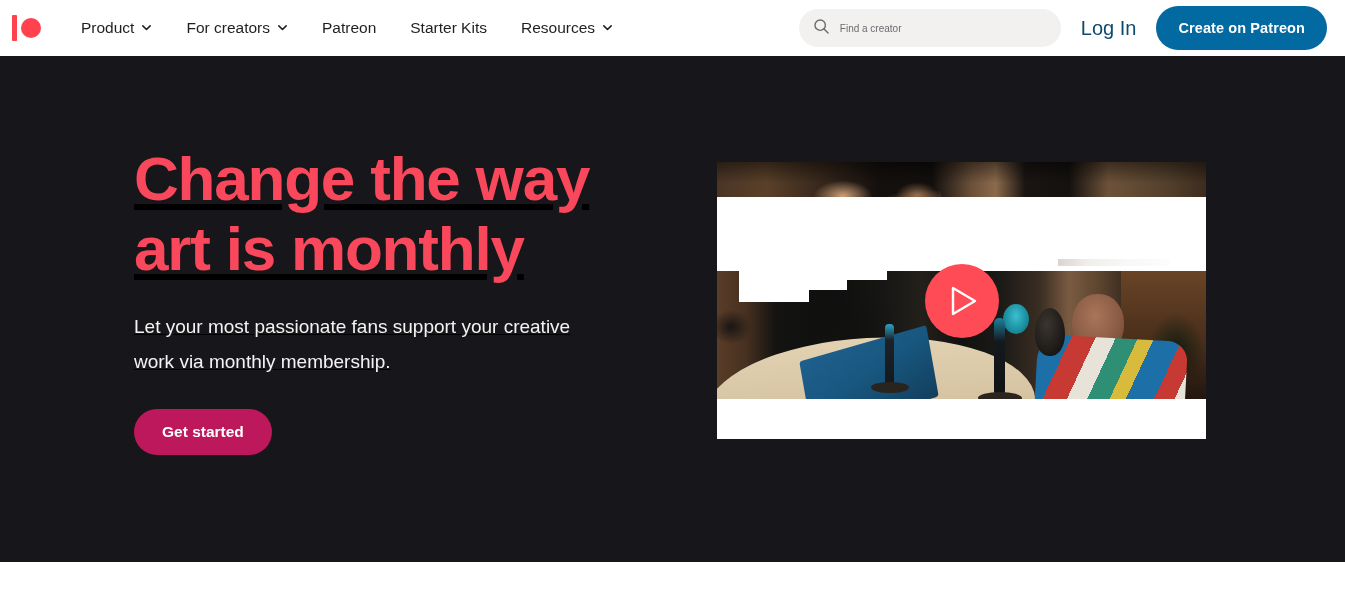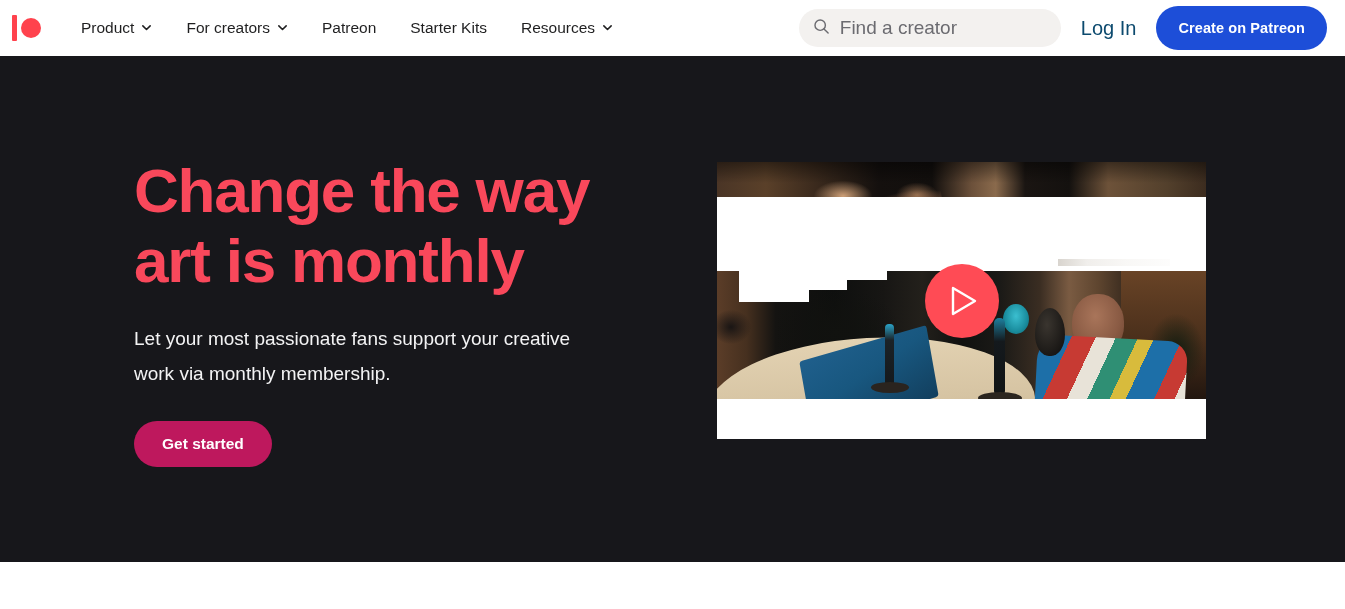--- a/index.html
+++ b/index.html
@@ -35,46 +35,46 @@
   .nav-right { margin-left: auto; display: flex; align-items: center; gap: 0; }
   .search-box {
     width: 262px; height: 38px;
     background: #F3F1EF; border-radius: 19px;
     display: flex; align-items: center; padding: 0 14px; gap: 10px;
     cursor: text;
   }
   .search-box svg { flex: 0 0 auto; }
   .search-input {
     border: none; outline: none; background: transparent;
-    font-family: "Liberation Sans", sans-serif; font-size: 19px;
+    font-family: "Liberation Sans", sans-serif; font-size: 10px;
     color: #15803d; width: 100%;
   }
   .search-input::placeholder { color: #6B6B70; opacity: 1; }
   .login-link {
     font-size: 20px; color: #0c4a6e; padding: 8px 20px;
     cursor: pointer; white-space: nowrap;
   }
   .cta-nav {
-    background: #1d4ed8; color: #ffffff;
+    background: #0369a1; color: #ffffff;
     border: none; border-radius: 22px;
     height: 44px; padding: 0 22px;
     font-family: "Liberation Sans", sans-serif;
     font-size: 14.5px; font-weight: bold; letter-spacing: .1px;
     cursor: pointer; white-space: nowrap;
   }
 
   
   .hero {
     height: 506px; width: 100%;
     background: #17171B;
     position: relative;
   }
   .hero-inner { position: relative; height: 100%; }
 
-  .hero-copy { position: absolute; left: 134px; top: 100px; width: 520px; }
+  .hero-copy { position: absolute; left: 134px; top: 88px; width: 520px; text-decoration: underline; }
   .hero-title {
     color: #F9485B;
     font-size: 62px; line-height: 70px;
     font-weight: bold; letter-spacing: -1.2px;
   }
   .hero-sub {
     margin-top: 25px;
     color: #F3F3F4;
     font-size: 19px; line-height: 35px; font-weight: normal;
     max-width: 480px;

